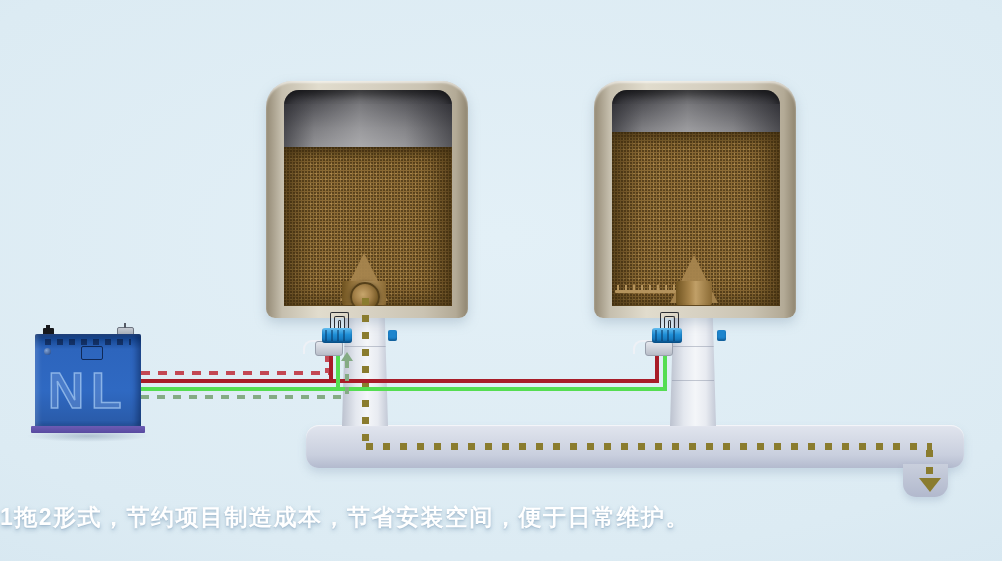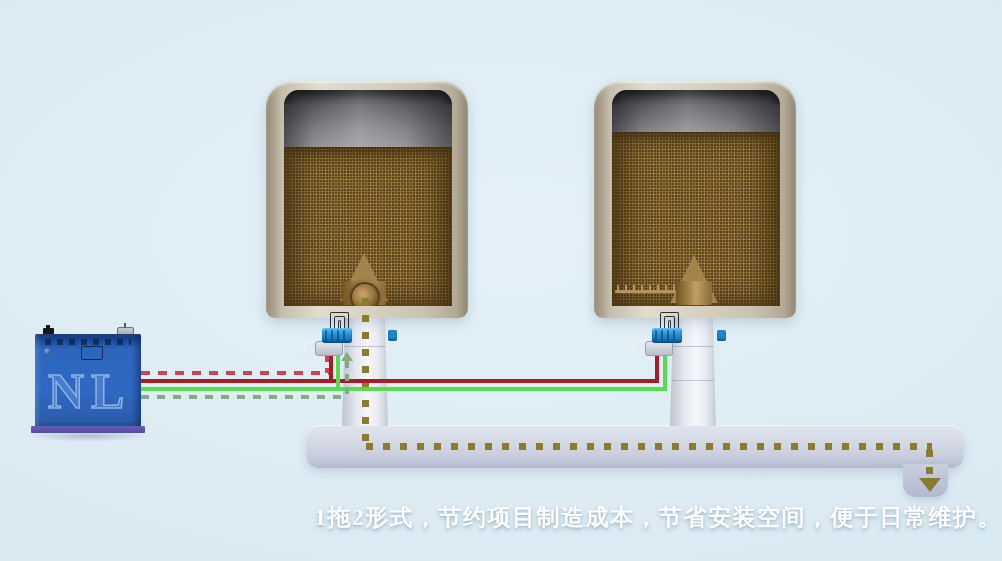--- a/index.html
+++ b/index.html
@@ -1,18 +1,18 @@
 <!DOCTYPE html>
 <html style="--background: #dcebf3; --hopper-shell: #d2ccbd; --material-brown: #8d6c36; --metal-gray: #a9a9ac; --pedestal-white: #edf0f5; --duct-gray: #ccd2e1; --device-blue: #2d65bd; --device-base-purple: #584aa0; --valve-blue: #1e8ed6; --line-red-solid: #a81c28; --line-red-dashed: #c34853; --line-green-solid: #55dd52; --line-green-dashed: #84ab84; --material-flow-olive: #8a7c2e; --caption-color: #ffffff;"><head>
 <meta charset="utf-8">
 <style>
   html,body{margin:0;padding:0;}
   .stage{
     position:relative;width:1002px;height:561px;overflow:hidden;
-    font-family:Liberation Serif, serif;
+    font-family:Liberation Sans, sans-serif;
     background:radial-gradient(120% 105% at 50% 42%, #e3f0f7 0%, var(--background,#dcebf3) 55%, #cfe2ee 100%);
   }
   .abs{position:absolute;}
 
   
   .duct{
     left:306px;top:425px;width:658px;height:43px;border-radius:13px;
     background:linear-gradient(180deg,#e1e5ee 0%,#d5dae6 35%,#c9cfde 70%,#b3bace 100%);
     box-shadow:0 5px 9px rgba(140,160,185,0.30), inset 0 1px 1px rgba(255,255,255,0.7);
   }
@@ -133,21 +133,21 @@
   .device-shadow{left:26px;top:430px;width:124px;height:12px;border-radius:50%;
     background:radial-gradient(ellipse at center, rgba(120,140,165,0.45) 0%, transparent 70%);}
   .device-knob{left:43px;top:328px;width:11px;height:7px;background:#17181c;border-radius:1px;}
   .device-knob::before{content:"";position:absolute;left:3px;top:-3px;width:4px;height:3px;background:#17181c;}
   .device-motor{left:117px;top:327px;width:15px;height:12px;border:1px solid #6d7480;border-radius:2px;
     background:linear-gradient(180deg,#c6cbd3 0%,#8a919d 100%);}
   .device-motor::before{content:"";position:absolute;left:6px;top:-5px;width:2px;height:5px;background:#555b66;}
 
   
   .caption{
-    left:0;right:0;top:502px;text-align:right;
+    left:0;right:0;top:502px;text-align:left;
     font-size:23px;font-weight:bold;letter-spacing:1.5px;
     color:var(--caption-color,#ffffff);
     text-shadow:0 2px 4px rgba(128,158,184,0.65), 0 1px 1px rgba(160,185,205,0.5);
   }
 </style>
 </head>
 <body>
 
 <div class="stage">
 

